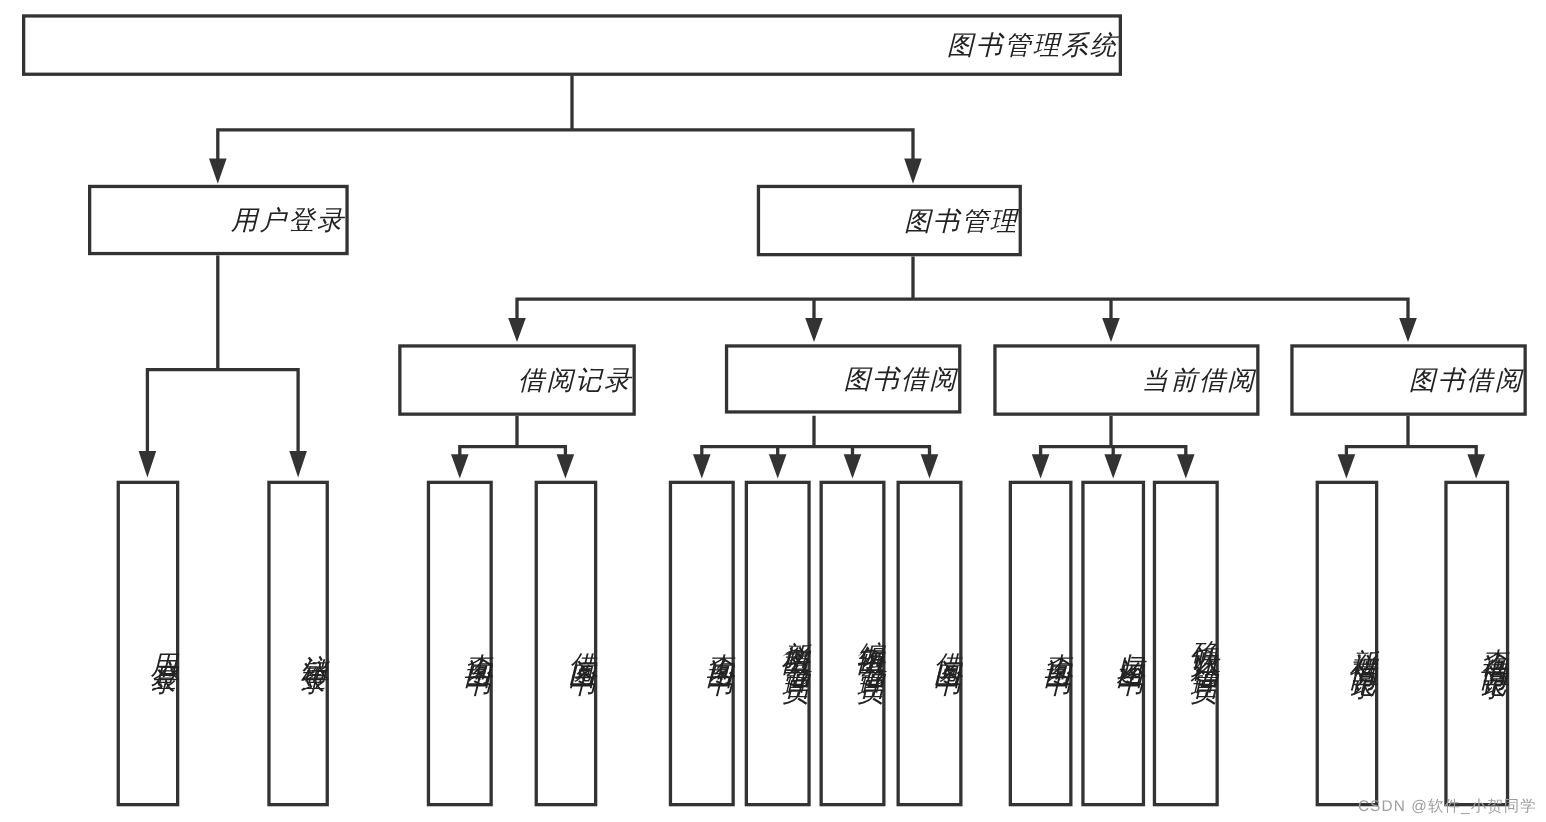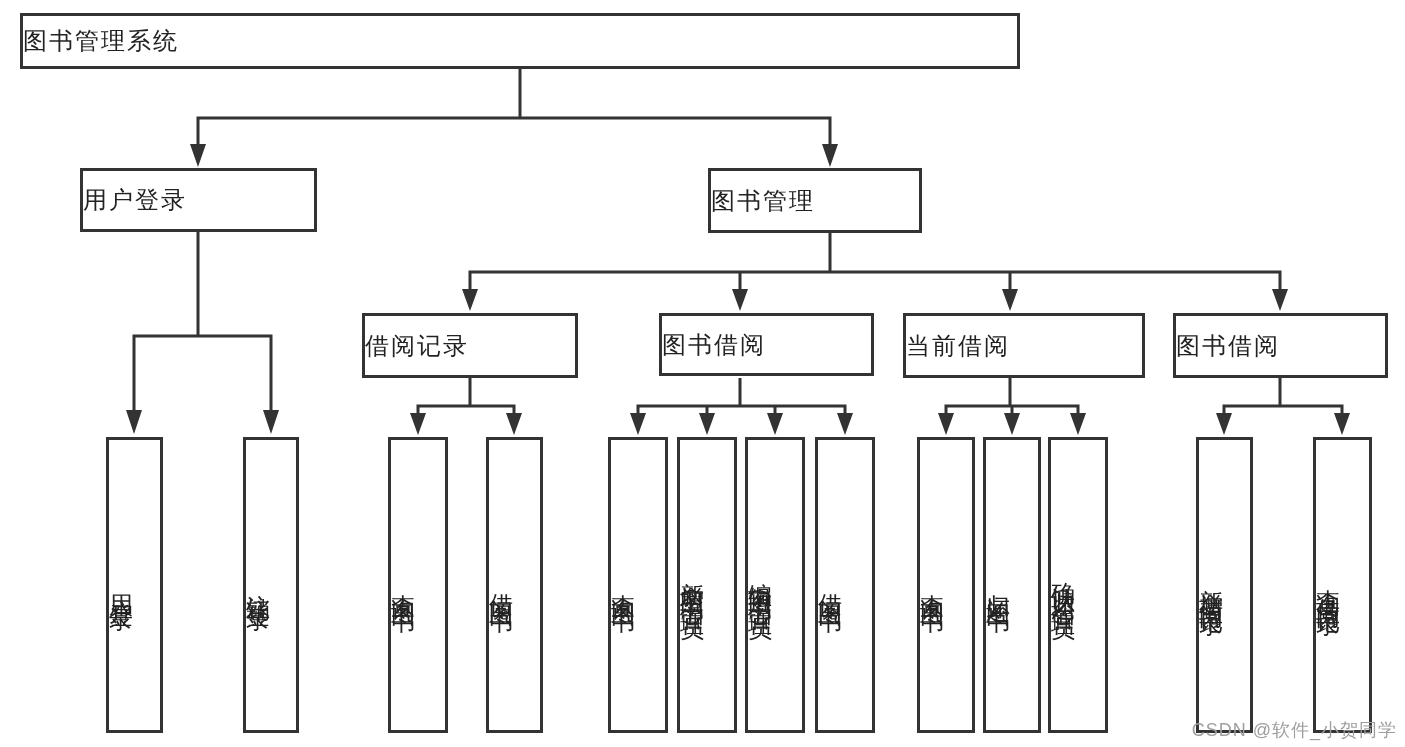--- a/index.html
+++ b/index.html
@@ -3,30 +3,30 @@
 <meta charset="utf-8">
 <style>
   html,body{margin:0;padding:0;background:#fff;}
   .canvas{
     position:relative;width:1405px;height:747px;background:#fff;
     font-family:"Liberation Sans",sans-serif;overflow:hidden;
   }
   .wires{position:absolute;left:0;top:0;z-index:1;}
   .box{
     position:absolute;background:#fff;border:3px solid #333;box-sizing:border-box;
-    display:flex;align-items:center;justify-content:flex-start;z-index:2;
+    display:flex;align-items:center;justify-content:flex-end;z-index:2;font-style:italic;
   }
   .lbl{font-size:24px;letter-spacing:2px;color:#222;white-space:nowrap;}
   .leaf{top:437px;height:296px;}
   .vtxt{
     writing-mode:vertical-lr;text-orientation:mixed;
     font-size:24px;letter-spacing:5px;line-height:1;color:#222;white-space:nowrap;
   }
   .watermark{
-    position:absolute;right:8px;bottom:5px;font-size:18px;color:#9e9e9e;
+    position:absolute;right:8px;bottom:5px;font-size:14px;color:#9e9e9e;
     letter-spacing:1px;z-index:3;white-space:nowrap;
   }
 </style>
 </head>
 <body>
 
 <div class="canvas">
 
   <svg class="wires" width="1405" height="747" viewBox="0 0 1405 747">
     <path fill="none" stroke="#333333" stroke-width="3" stroke-linejoin="miter" d="M520 69 V118
@@ -57,21 +57,21 @@
              M1216 413h16l-8 22z M1334 413h16l-8 22z"></path>
   </svg>
 
   <div class="box" style="left:20px;top:13px;width:1000px;height:56px">
     <span class="lbl">图书管理系统</span>
   </div>
 
   <div class="box" style="left:80px;top:168px;width:237px;height:64px">
     <span class="lbl">用户登录</span>
   </div>
-  <div class="box" style="left:708px;top:168px;width:214px;height:65px">
+  <div class="box" style="left:688px;top:168px;width:241px;height:65px">
     <span class="lbl">图书管理</span>
   </div>
 
   <div class="box" style="left:362px;top:313px;width:216px;height:65px">
     <span class="lbl">借阅记录</span>
   </div>
   <div class="box" style="left:659px;top:313px;width:215px;height:63px">
     <span class="lbl">图书借阅</span>
   </div>
   <div class="box" style="left:903px;top:313px;width:242px;height:65px">

